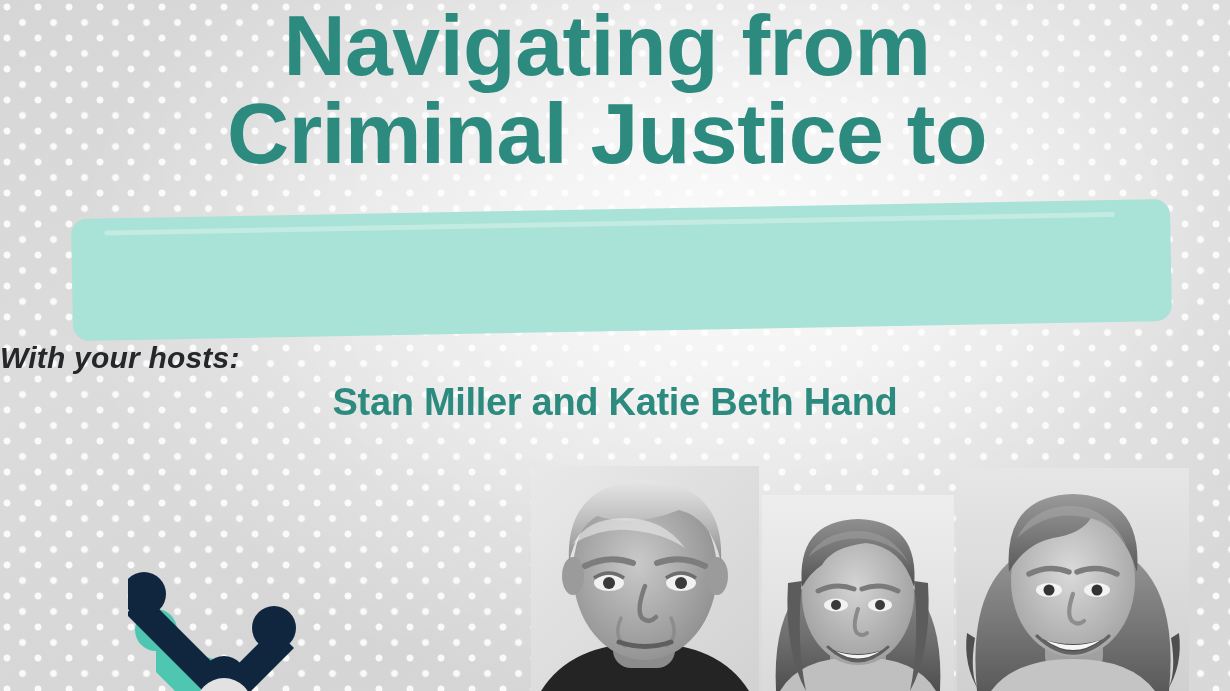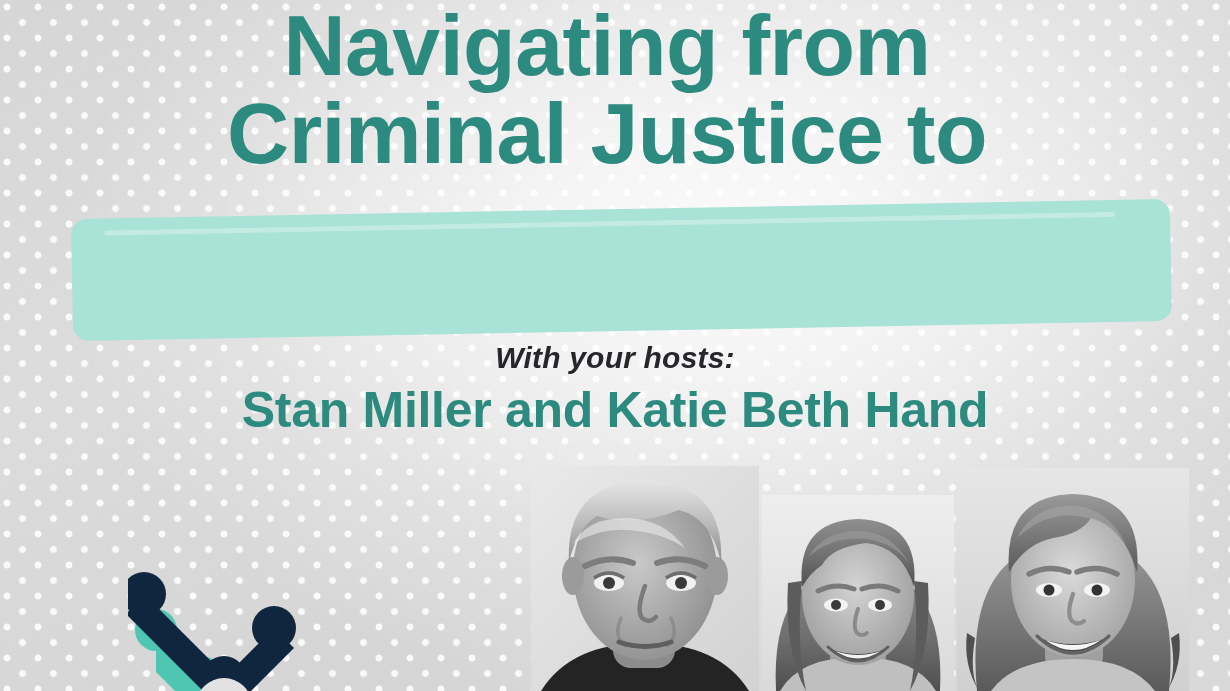--- a/index.html
+++ b/index.html
@@ -67,32 +67,31 @@
     letter-spacing:-0.5px;
     white-space:nowrap;
   }
   #title .tline { display:block; }
   #title .tline3 { position:relative; }
 
   
   #hosts-label {
     position:absolute;
     left:0; right:0; top:341px;
-    text-align:center;
     font-size:30px;
     font-style:italic;
     font-weight:bold;
     color:#26272b;
     letter-spacing:.2px;
   }
   #hosts-names {
     position:absolute;
     left:0; right:0; top:381px;
     text-align:center;
-    font-size:50px;
+    font-size:38px;
     font-weight:bold;
     color:#2c8b7e;
     letter-spacing:-.3px;
     white-space:nowrap;
   }
 
   
   #logo {
     position:absolute;
     left:128px; top:570px;

